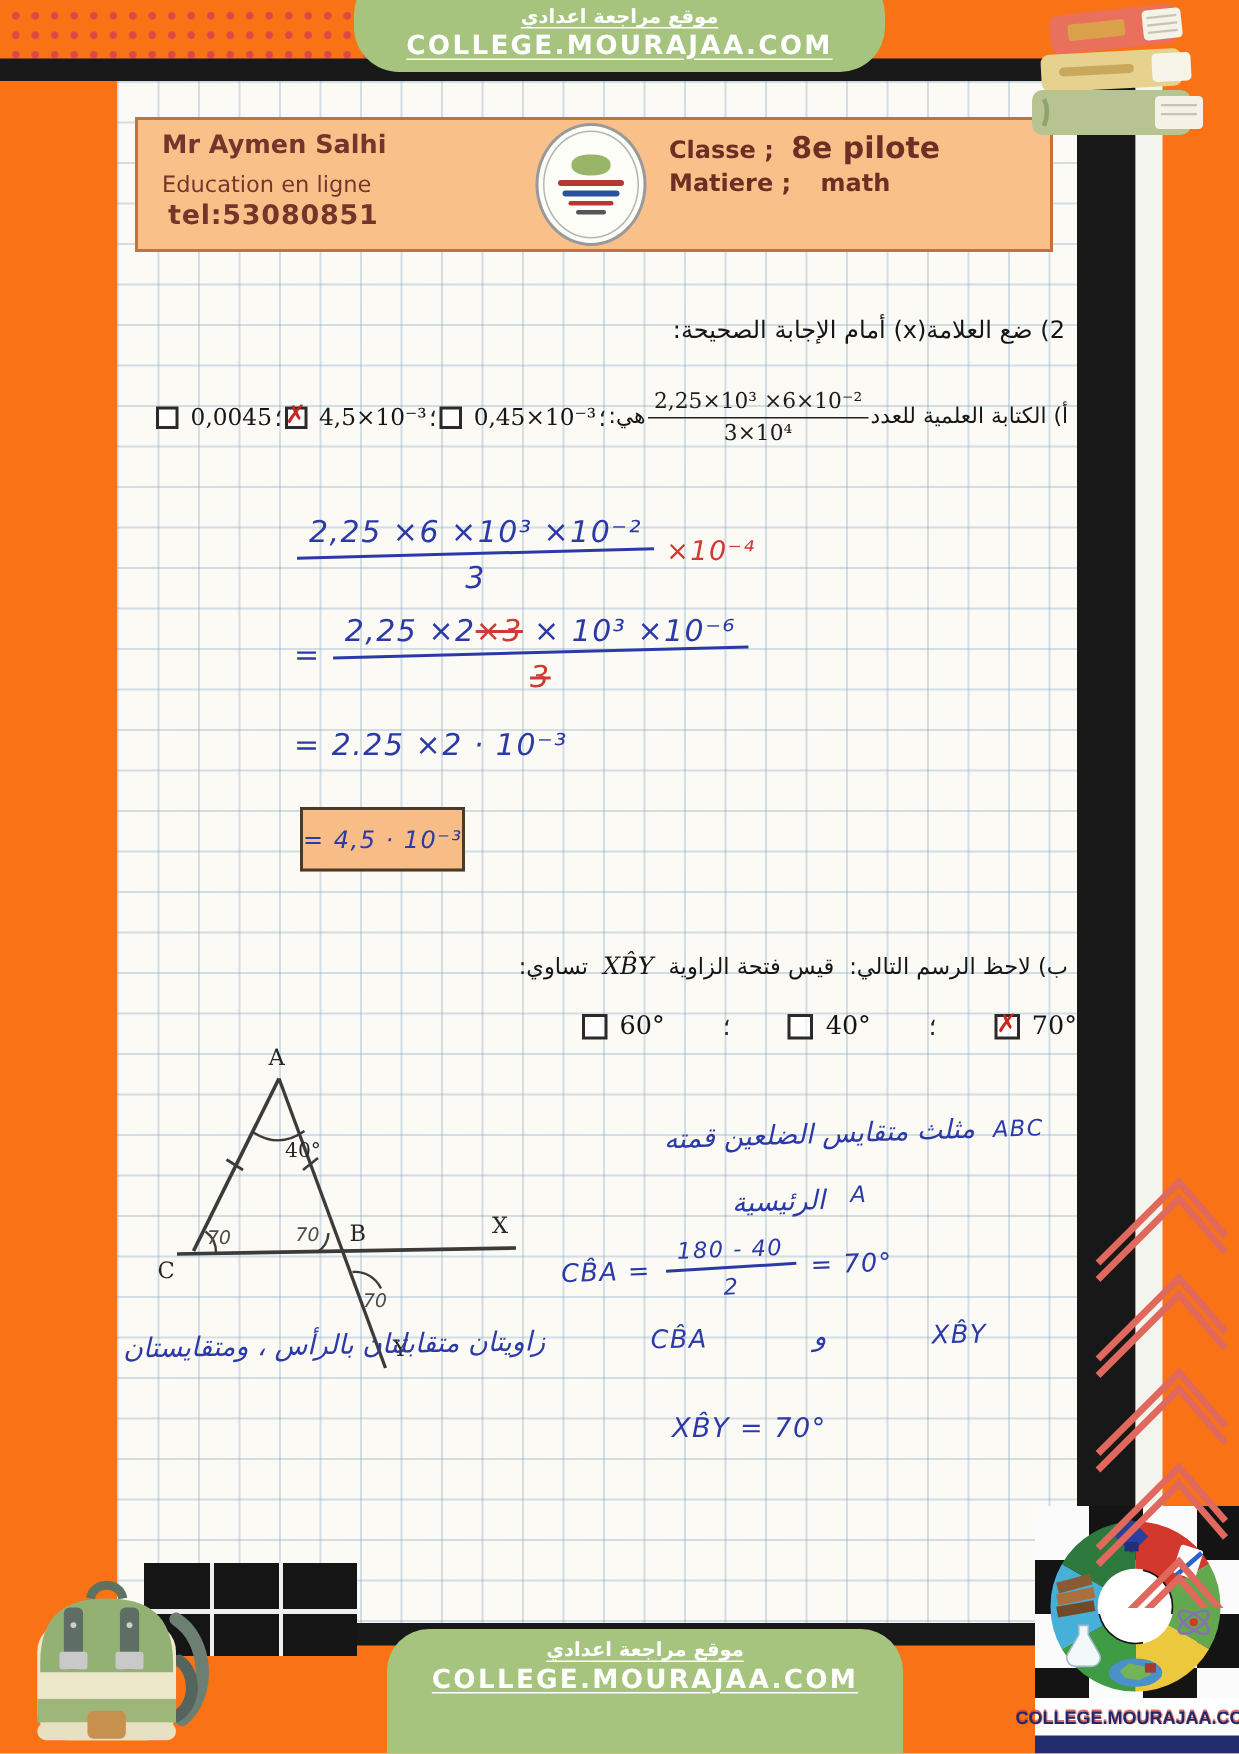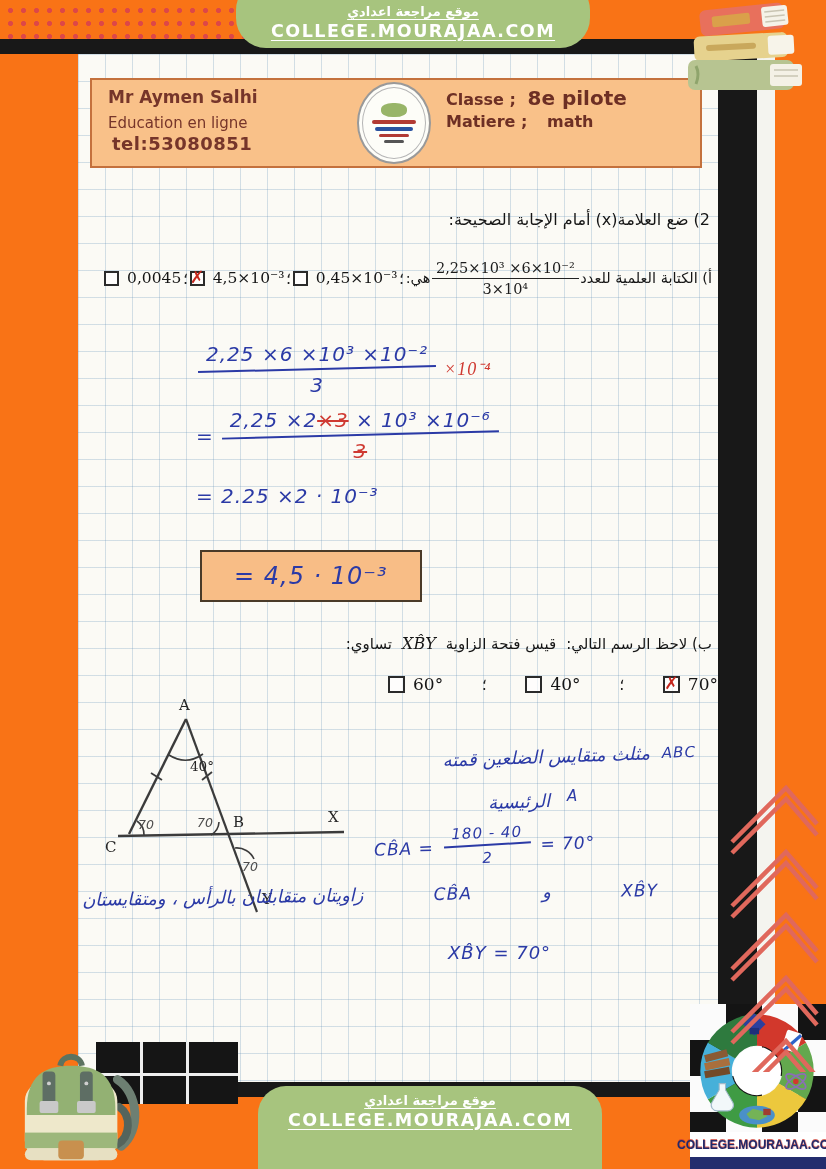--- a/index.html
+++ b/index.html
@@ -76,25 +76,25 @@
       display:flex;align-items:center;justify-content:center;flex:none;}
   .cb .mark{color:#c6271e;font-weight:bold;font-size:17px;line-height:1;margin-top:-2px;}
   .optlbl{font-family:"DejaVu Serif","Liberation Serif",serif;font-size:15.5px;color:#151515;}
   
   .hw{position:absolute;color:#2b3aa6;font-style:italic;letter-spacing:1px;}
   .fracH{display:inline-flex;flex-direction:column;align-items:center;}
   .fracH .n{padding:0 8px 2px;white-space:nowrap;}
   .fracH .bar{width:100%;height:0;border-top:2.5px solid #2b3aa6;transform:rotate(-1.5deg);}
   .fracH .d{padding-top:3px;}
   .hw1{left:120px;top:288px;display:flex;align-items:center;font-size:20px;}
-  .hw1 .carry{color:#cf3a32;font-size:18px;margin-left:8px;margin-top:-4px;font-family:Liberation Serif, serif;}
+  .hw1 .carry{color:#cf3a32;font-size:18px;margin-left:8px;margin-top:-4px;}
   .hw2{left:118px;top:354px;display:flex;align-items:center;gap:8px;font-size:20px;}
   .struck{color:#cf3a32;text-decoration:line-through;text-decoration-thickness:2px;}
   .hw3{left:118px;top:430px;font-size:20px;}
-  .hwbox{left:122px;top:496px;background:#f8bd86;border:2px solid #4a3a28;padding:10px 32px;font-size:24px;}
+  .hwbox{left:122px;top:484px;background:#f8bd86;border:2px solid #4a3a28;padding:10px 0;font-size:16px;}
   
   .rowBprompt{position:absolute;left:232px;top:580px;width:402px;direction:rtl;display:flex;
       align-items:baseline;gap:10px;font-size:15px;color:#151515;}
   .anglename{direction:ltr;font-family:"DejaVu Serif","Liberation Serif",serif;font-style:italic;font-size:16px;}
   .rowB{position:absolute;left:310px;top:620px;width:330px;direction:rtl;display:flex;
       align-items:center;justify-content:space-between;}
   .rowB .cb{width:17px;height:17px;}
   .rowB .optlbl{font-size:17px;}
   
   .figure{position:absolute;left:24px;top:640px;width:266px;height:225px;}

